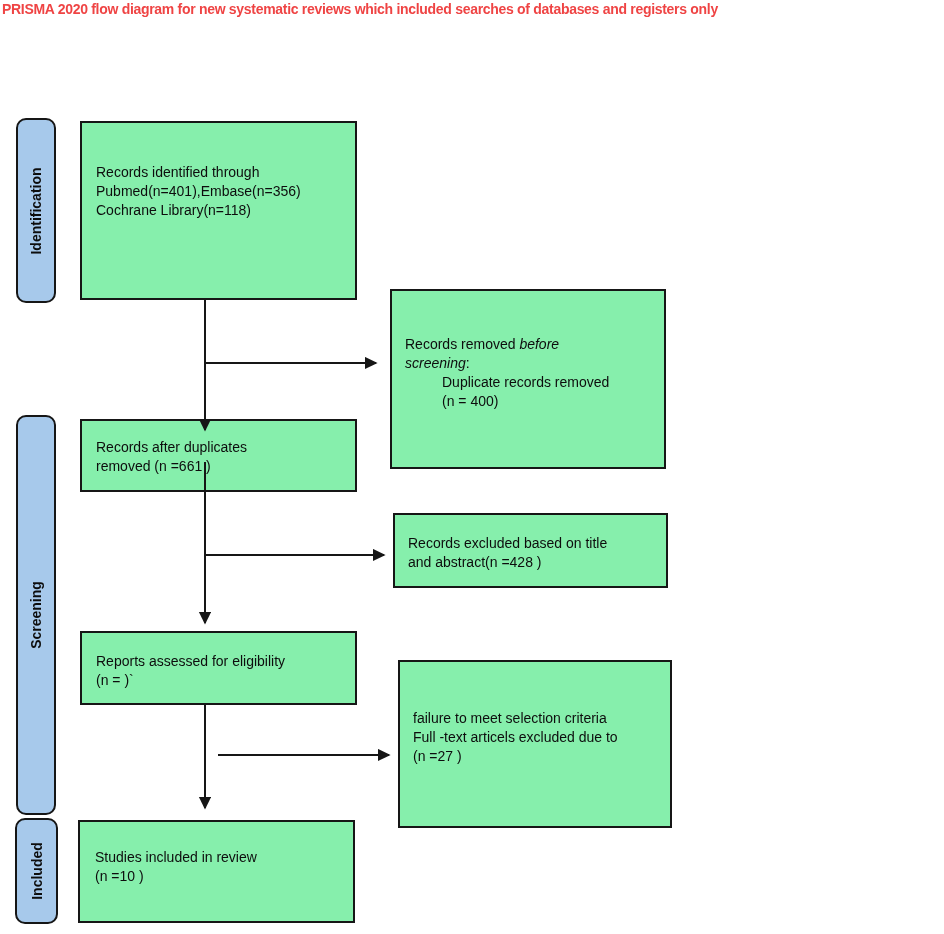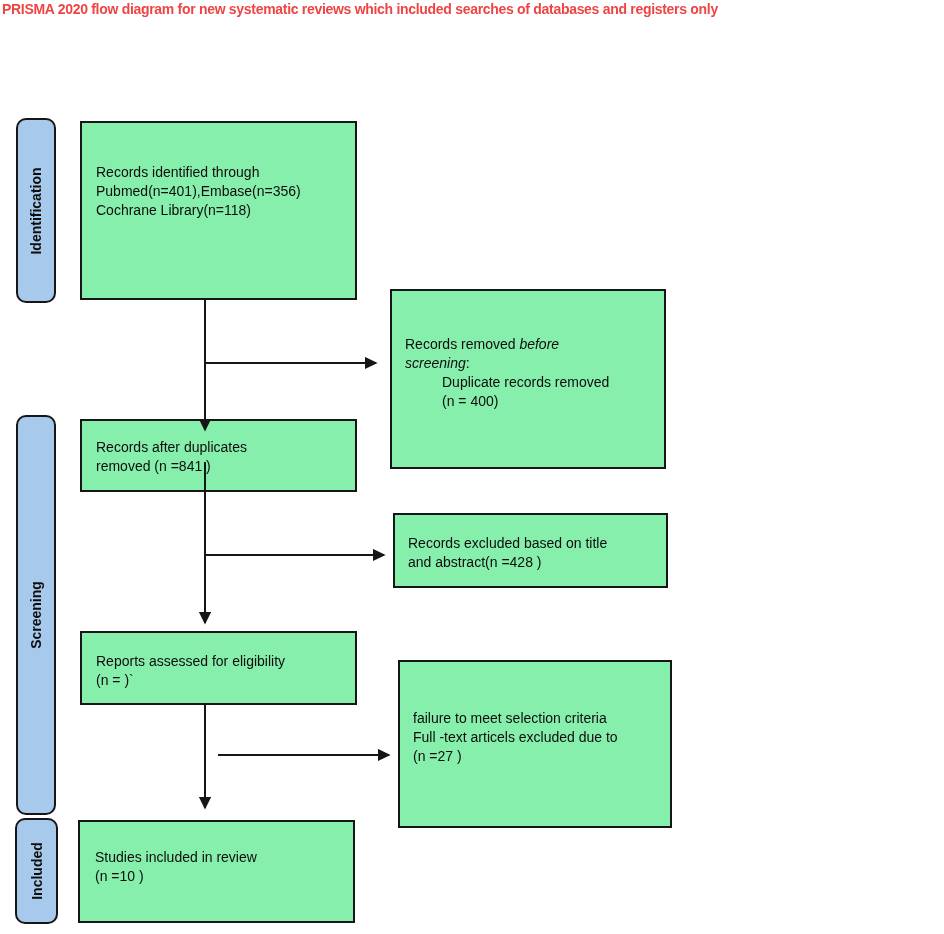--- a/index.html
+++ b/index.html
@@ -70,21 +70,21 @@
 
   <div class="fbox" id="box-removed">
     <span class="line"><span>Records removed </span><i>before</i></span>
     <span class="line"><i>screening</i><span>:</span></span>
     <span class="indent">Duplicate records removed</span>
     <span class="indent">(n = 400)</span>
   </div>
 
   <div class="fbox" id="box-afterdup">
     <span class="line">Records after duplicates</span>
-    <span class="line">removed (n =841 )</span>
+    <span class="line">removed (n =661 )</span>
   </div>
 
   <div class="fbox" id="box-excluded">
     <span class="line">Records excluded based on title</span>
     <span class="line">and abstract(n =428 )</span>
   </div>
 
   <div class="fbox" id="box-assessed">
     <span class="line">Reports assessed for eligibility</span>
     <span class="line">(n = )`</span>

